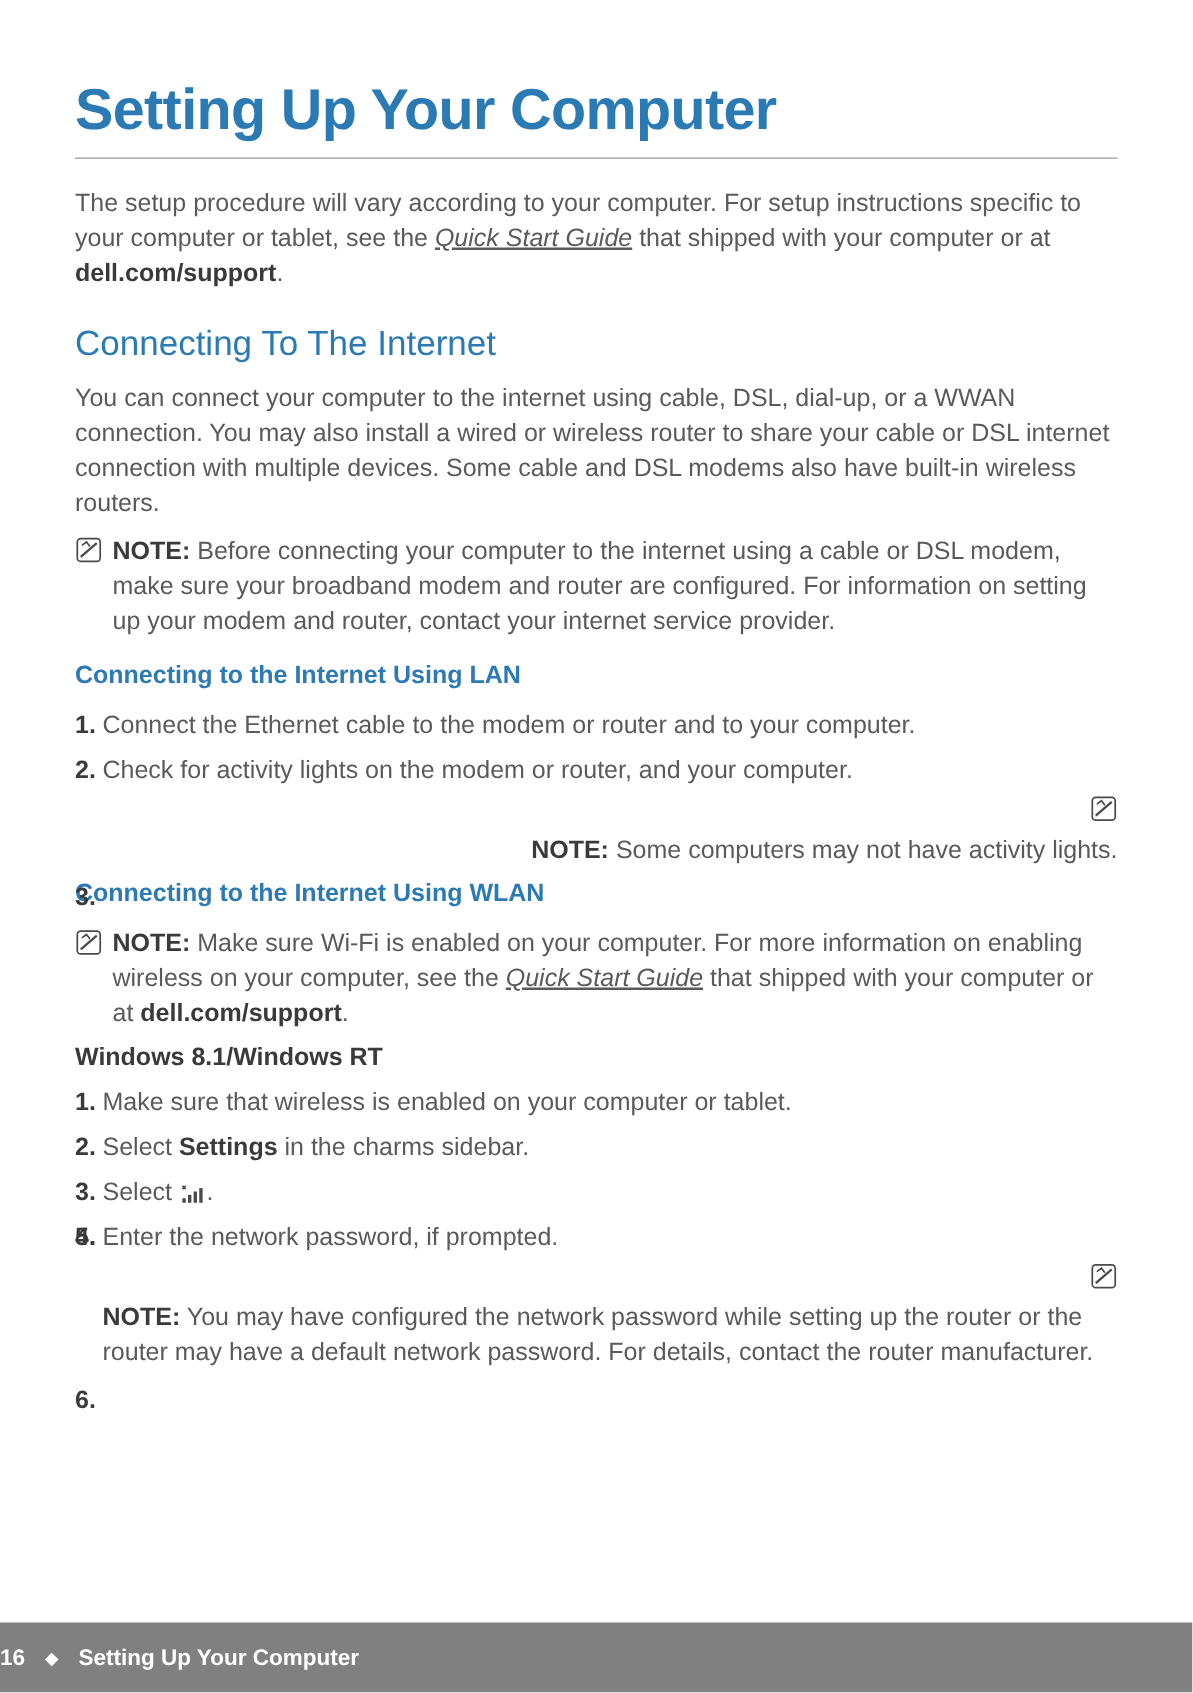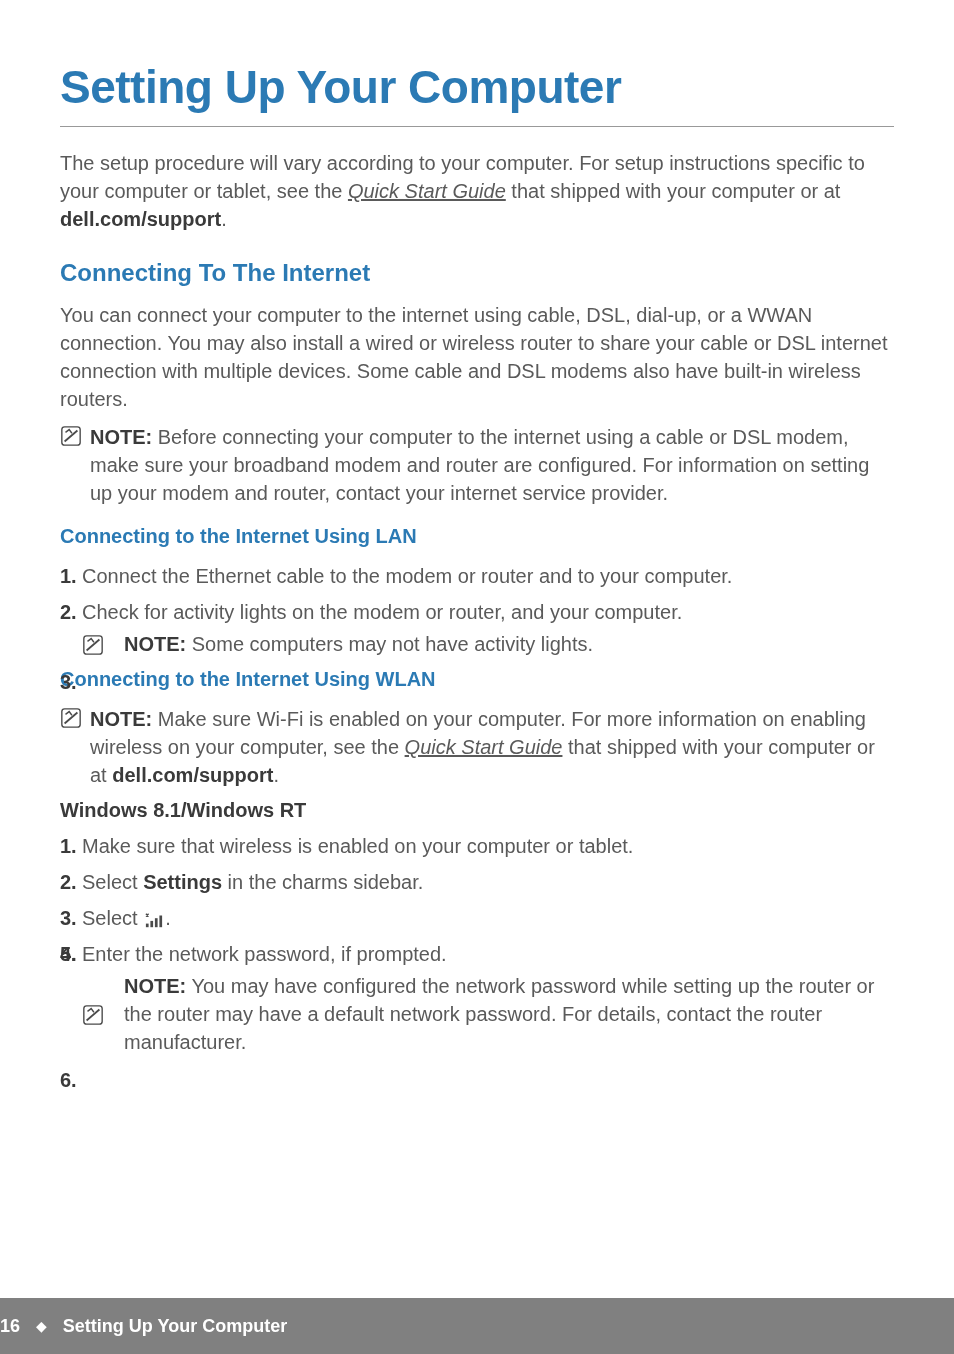--- a/index.html
+++ b/index.html
@@ -28,42 +28,43 @@
       margin-bottom: 22px;
     }
     .intro-text {
       font-size: 20px;
       line-height: 1.4;
       color: #5a5a5a;
       margin-bottom: 26px;
     }
     .section-heading {
       color: #2B7AB4;
-      font-size: 24px;
-      font-weight: 700;
+      font-size: 28px;
+      font-weight: 400;
       margin-bottom: 14px;
     }
     .body-text {
       font-size: 20px;
       line-height: 1.4;
       color: #5a5a5a;
       margin-bottom: 10px;
     }
     .note-block {
       display: flex;
       align-items: flex-start;
       gap: 8px;
       margin-bottom: 18px;
     }
     .note-block-inner {
       display: flex;
-      align-items: center;
-      gap: 20px;
+      align-items: flex-end;
+      gap: 8px;
       margin-top: 4px;
       margin-bottom: 10px;
+      flex-direction: column;
     }
     .note-icon {
       flex-shrink: 0;
       width: 22px;
       height: 22px;
       margin-top: 2px;
     }
     .note-text {
       font-size: 20px;
       line-height: 1.4;

